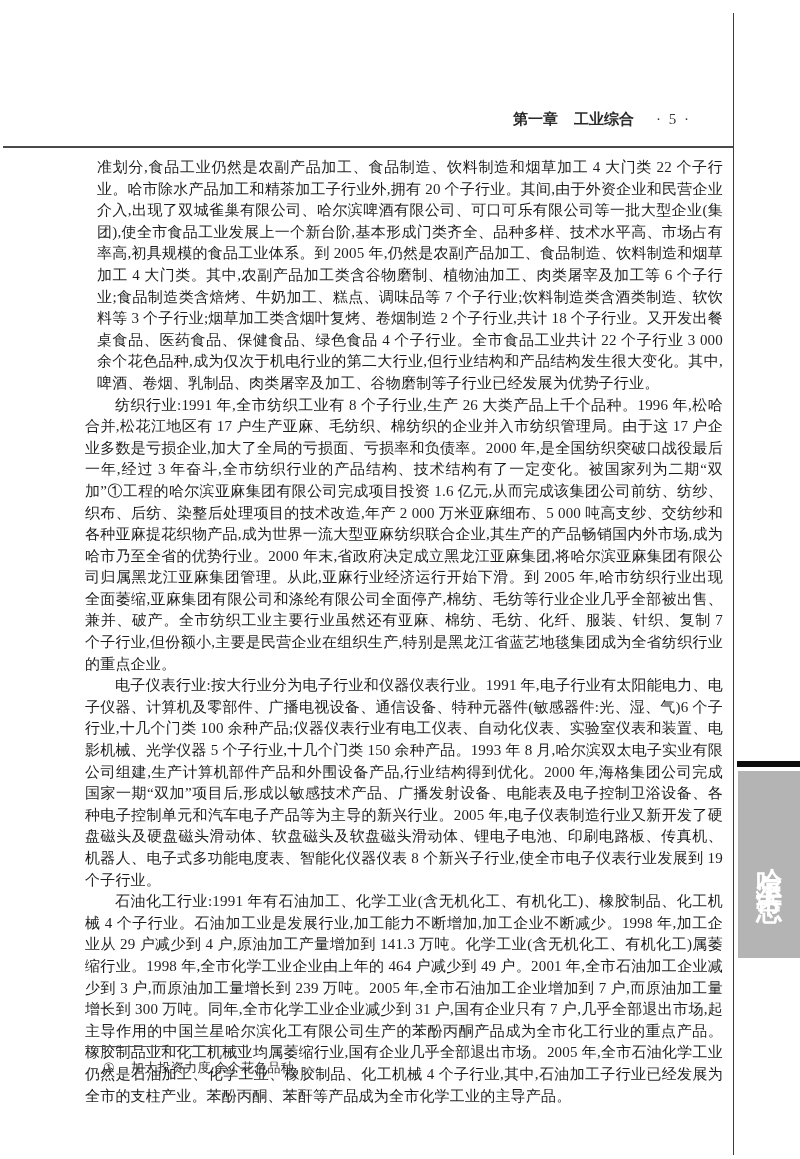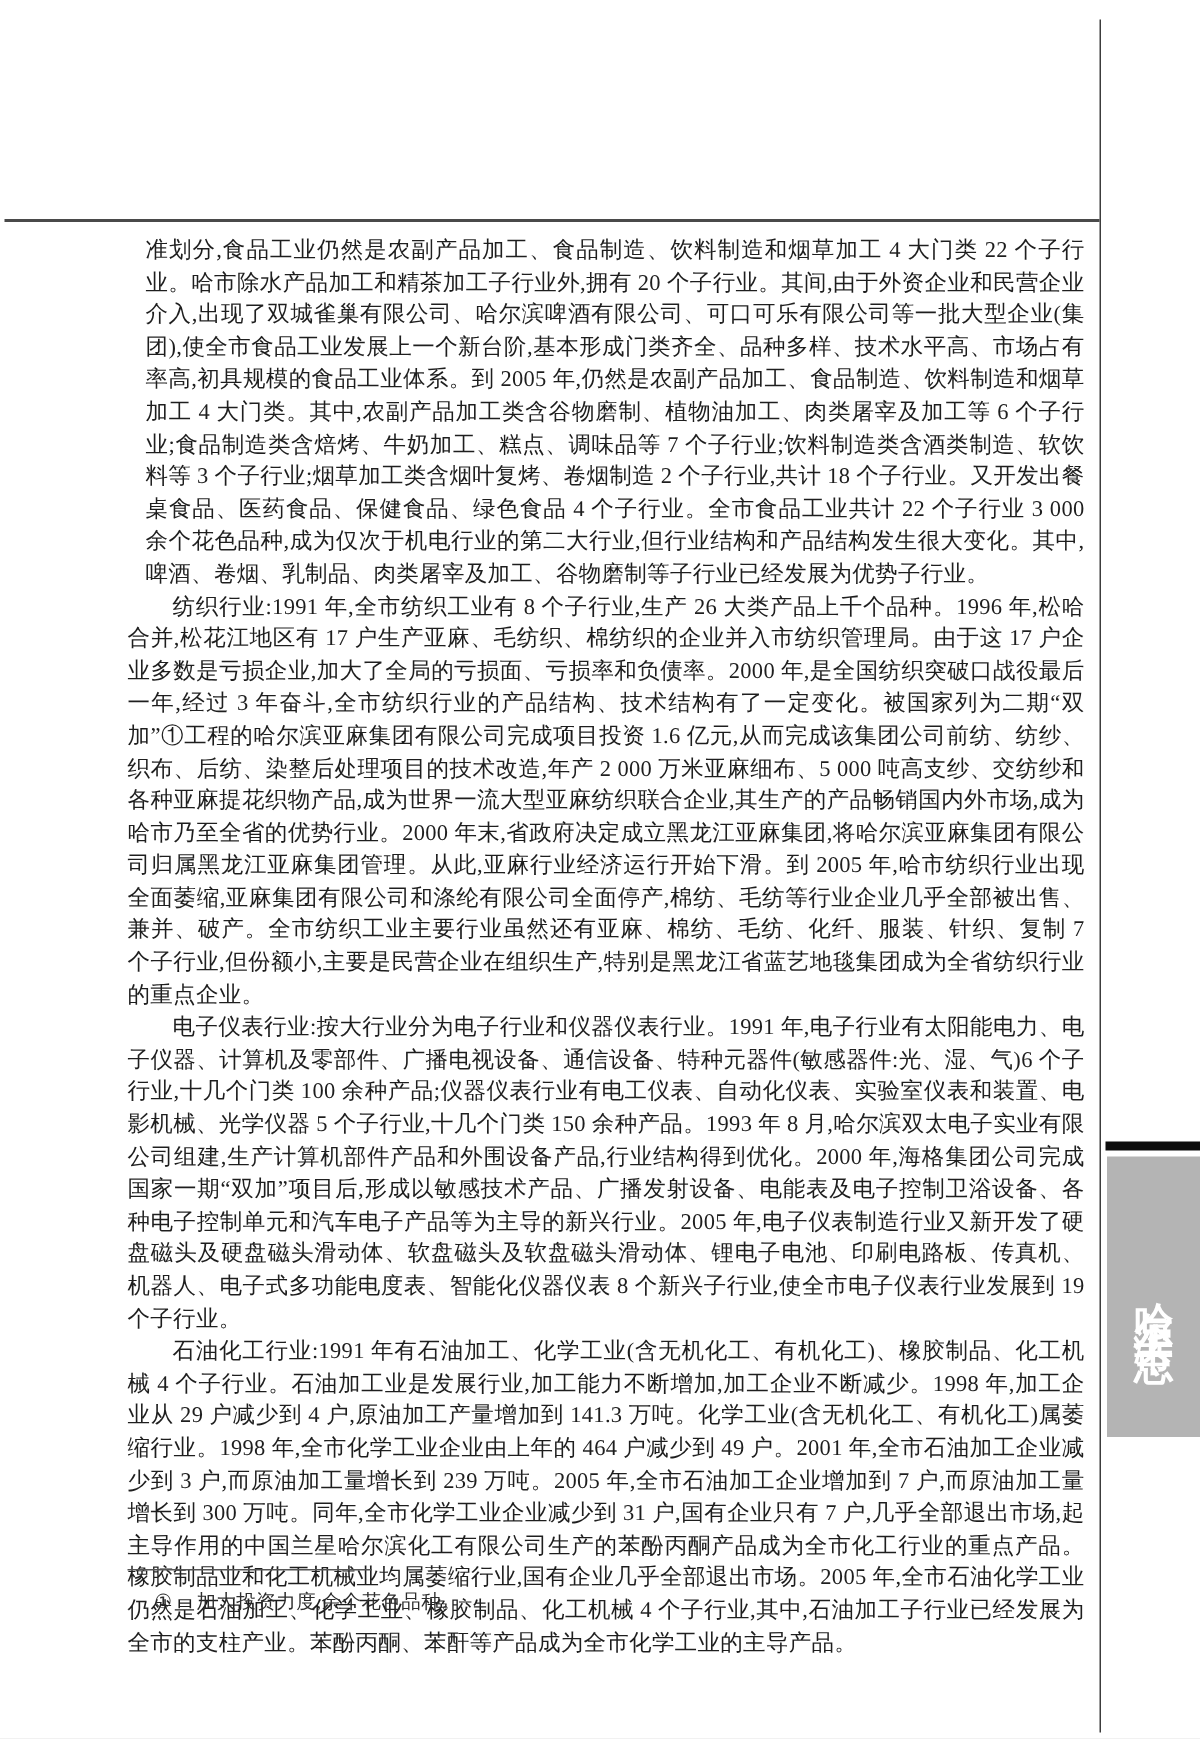--- a/index.html
+++ b/index.html
@@ -81,20 +81,23 @@
     color:#2c2c2c;
     letter-spacing:0.3px;
   }
   .footnote .marker{margin-right:16px;}
 </style>
 </head>
 <body>
 
 <div class="page">
 
+  <div class="header">
+    <span class="chapter">第一章</span><span class="section">工业综合</span><span class="pagenum">· 5 ·</span>
+  </div>
 
   <div class="rule-top"></div>
   <div class="vline"></div>
 
   <div class="body">
     <p class="continuation">准划分,食品工业仍然是农副产品加工、食品制造、饮料制造和烟草加工 4 大门类 22 个子行业。哈市除水产品加工和精茶加工子行业外,拥有 20 个子行业。其间,由于外资企业和民营企业介入,出现了双城雀巢有限公司、哈尔滨啤酒有限公司、可口可乐有限公司等一批大型企业(集团),使全市食品工业发展上一个新台阶,基本形成门类齐全、品种多样、技术水平高、市场占有率高,初具规模的食品工业体系。到 2005 年,仍然是农副产品加工、食品制造、饮料制造和烟草加工 4 大门类。其中,农副产品加工类含谷物磨制、植物油加工、肉类屠宰及加工等 6 个子行业;食品制造类含焙烤、牛奶加工、糕点、调味品等 7 个子行业;饮料制造类含酒类制造、软饮料等 3 个子行业;烟草加工类含烟叶复烤、卷烟制造 2 个子行业,共计 18 个子行业。又开发出餐桌食品、医药食品、保健食品、绿色食品 4 个子行业。全市食品工业共计 22 个子行业 3 000 余个花色品种,成为仅次于机电行业的第二大行业,但行业结构和产品结构发生很大变化。其中,啤酒、卷烟、乳制品、肉类屠宰及加工、谷物磨制等子行业已经发展为优势子行业。</p>
     <p>纺织行业:1991 年,全市纺织工业有 8 个子行业,生产 26 大类产品上千个品种。1996 年,松哈合并,松花江地区有 17 户生产亚麻、毛纺织、棉纺织的企业并入市纺织管理局。由于这 17 户企业多数是亏损企业,加大了全局的亏损面、亏损率和负债率。2000 年,是全国纺织突破口战役最后一年,经过 3 年奋斗,全市纺织行业的产品结构、技术结构有了一定变化。被国家列为二期“双加”①工程的哈尔滨亚麻集团有限公司完成项目投资 1.6 亿元,从而完成该集团公司前纺、纺纱、织布、后纺、染整后处理项目的技术改造,年产 2 000 万米亚麻细布、5 000 吨高支纱、交纺纱和各种亚麻提花织物产品,成为世界一流大型亚麻纺织联合企业,其生产的产品畅销国内外市场,成为哈市乃至全省的优势行业。2000 年末,省政府决定成立黑龙江亚麻集团,将哈尔滨亚麻集团有限公司归属黑龙江亚麻集团管理。从此,亚麻行业经济运行开始下滑。到 2005 年,哈市纺织行业出现全面萎缩,亚麻集团有限公司和涤纶有限公司全面停产,棉纺、毛纺等行业企业几乎全部被出售、兼并、破产。全市纺织工业主要行业虽然还有亚麻、棉纺、毛纺、化纤、服装、针织、复制 7 个子行业,但份额小,主要是民营企业在组织生产,特别是黑龙江省蓝艺地毯集团成为全省纺织行业的重点企业。</p>
     <p>电子仪表行业:按大行业分为电子行业和仪器仪表行业。1991 年,电子行业有太阳能电力、电子仪器、计算机及零部件、广播电视设备、通信设备、特种元器件(敏感器件:光、湿、气)6 个子行业,十几个门类 100 余种产品;仪器仪表行业有电工仪表、自动化仪表、实验室仪表和装置、电影机械、光学仪器 5 个子行业,十几个门类 150 余种产品。1993 年 8 月,哈尔滨双太电子实业有限公司组建,生产计算机部件产品和外围设备产品,行业结构得到优化。2000 年,海格集团公司完成国家一期“双加”项目后,形成以敏感技术产品、广播发射设备、电能表及电子控制卫浴设备、各种电子控制单元和汽车电子产品等为主导的新兴行业。2005 年,电子仪表制造行业又新开发了硬盘磁头及硬盘磁头滑动体、软盘磁头及软盘磁头滑动体、锂电子电池、印刷电路板、传真机、机器人、电子式多功能电度表、智能化仪器仪表 8 个新兴子行业,使全市电子仪表行业发展到 19 个子行业。</p>
     <p>石油化工行业:1991 年有石油加工、化学工业(含无机化工、有机化工)、橡胶制品、化工机械 4 个子行业。石油加工业是发展行业,加工能力不断增加,加工企业不断减少。1998 年,加工企业从 29 户减少到 4 户,原油加工产量增加到 141.3 万吨。化学工业(含无机化工、有机化工)属萎缩行业。1998 年,全市化学工业企业由上年的 464 户减少到 49 户。2001 年,全市石油加工企业减少到 3 户,而原油加工量增长到 239 万吨。2005 年,全市石油加工企业增加到 7 户,而原油加工量增长到 300 万吨。同年,全市化学工业企业减少到 31 户,国有企业只有 7 户,几乎全部退出市场,起主导作用的中国兰星哈尔滨化工有限公司生产的苯酚丙酮产品成为全市化工行业的重点产品。橡胶制品业和化工机械业均属萎缩行业,国有企业几乎全部退出市场。2005 年,全市石油化学工业仍然是石油加工、化学工业、橡胶制品、化工机械 4 个子行业,其中,石油加工子行业已经发展为全市的支柱产业。苯酚丙酮、苯酐等产品成为全市化学工业的主导产品。</p>
   </div>

